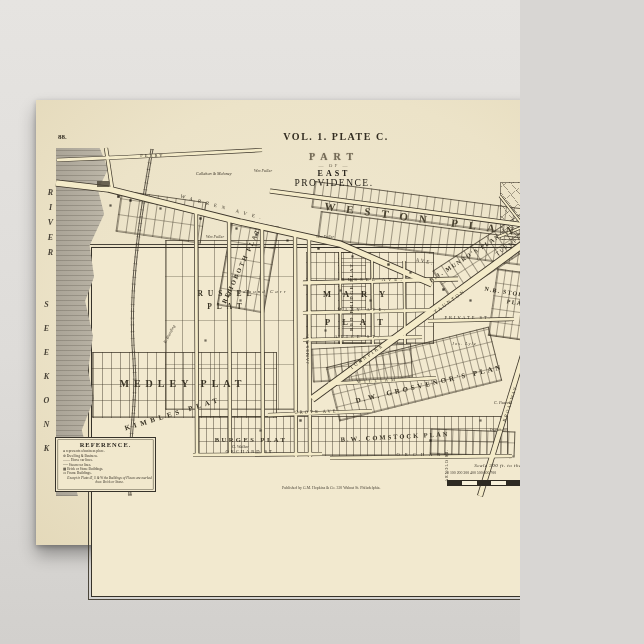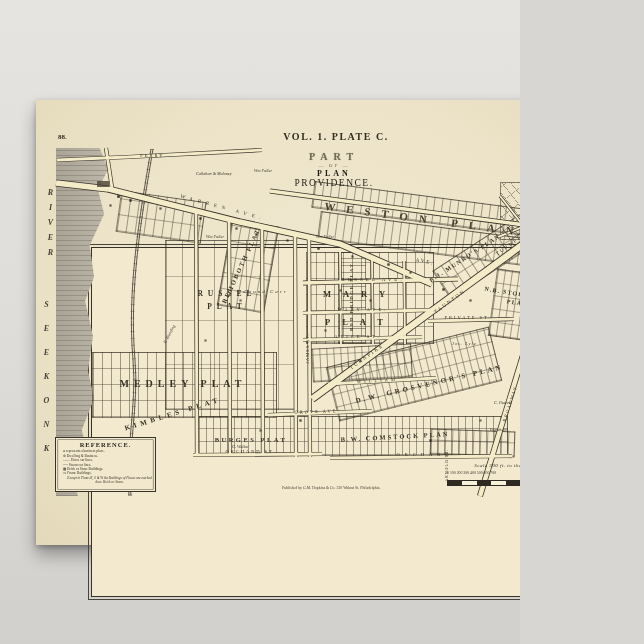--- a/index.html
+++ b/index.html
@@ -120,21 +120,21 @@
       <path d="M584,462 L532,392" stroke="#15120d" stroke-width="2.4" stroke-linecap="round"></path>
       <polygon points="522,378 534,390 526,396" fill="#15120d"></polygon>
       <polygon points="549,390 556,405 576,414 555,419 547,434 540,419 520,410 541,405" fill="#6e685b" stroke="#343026" stroke-width="0.6"></polygon>
     </g>
   </svg>
 
   <div class="specks"></div>
 
   <div class="lbl" style="left:288px;top:151px;width:92px;font-size:10px;letter-spacing:6px;color:#746b57;font-weight:bold;text-shadow:0 0 1px rgba(90,80,60,.5);">PART</div>
   <div class="lbl" style="left:288px;top:163px;width:92px;font-size:5px;letter-spacing:2px;color:#6e6654;">— OF —</div>
-  <div class="lbl" style="left:288px;top:169px;width:92px;font-size:8px;letter-spacing:3px;font-weight:bold;color:#201c15;">PLAN</div>
+  <div class="lbl" style="left:288px;top:169px;width:92px;font-size:8px;letter-spacing:3px;font-weight:bold;color:#201c15;">EAST</div>
   <div class="lbl" style="left:283px;top:178px;width:102px;font-size:9.5px;letter-spacing:1.5px;font-weight:normal;color:#201c15;">PROVIDENCE.</div>
 
   <div class="lbl plat" style="left:196px;top:262px;width:90px;font-size:6.5px;letter-spacing:2px;transform:rotate(-65deg);">REHOBOTH PLAT</div>
   <div class="lbl plat" style="left:318px;top:199px;width:215px;font-size:11px;letter-spacing:11px;transform:rotate(7.5deg);transform-origin:left center;color:#48412f;">WESTON PLAN</div>
   <div class="lbl plat" style="left:307px;top:294px;width:90px;font-size:5px;letter-spacing:1.5px;transform:rotate(-90deg);">RED BRIDGE PLAT</div>
   <div class="lbl plat wrap" style="left:190px;top:288px;width:74px;font-size:7.5px;letter-spacing:5px;line-height:1.7;">RUSSEL PLAT</div>
   <div class="lbl plat" style="left:315px;top:290px;width:90px;font-size:8.5px;letter-spacing:12px;">MARY</div>
   <div class="lbl plat" style="left:315px;top:318px;width:90px;font-size:8.5px;letter-spacing:12px;">PLAT</div>
   <div class="lbl plat" style="left:98px;top:378px;width:170px;font-size:10px;letter-spacing:5px;">MEDLEY PLAT</div>
   <div class="lbl plat" style="left:88px;top:410px;width:170px;font-size:7px;letter-spacing:4px;transform:rotate(-17deg);">KIMBLES PLAT</div>

